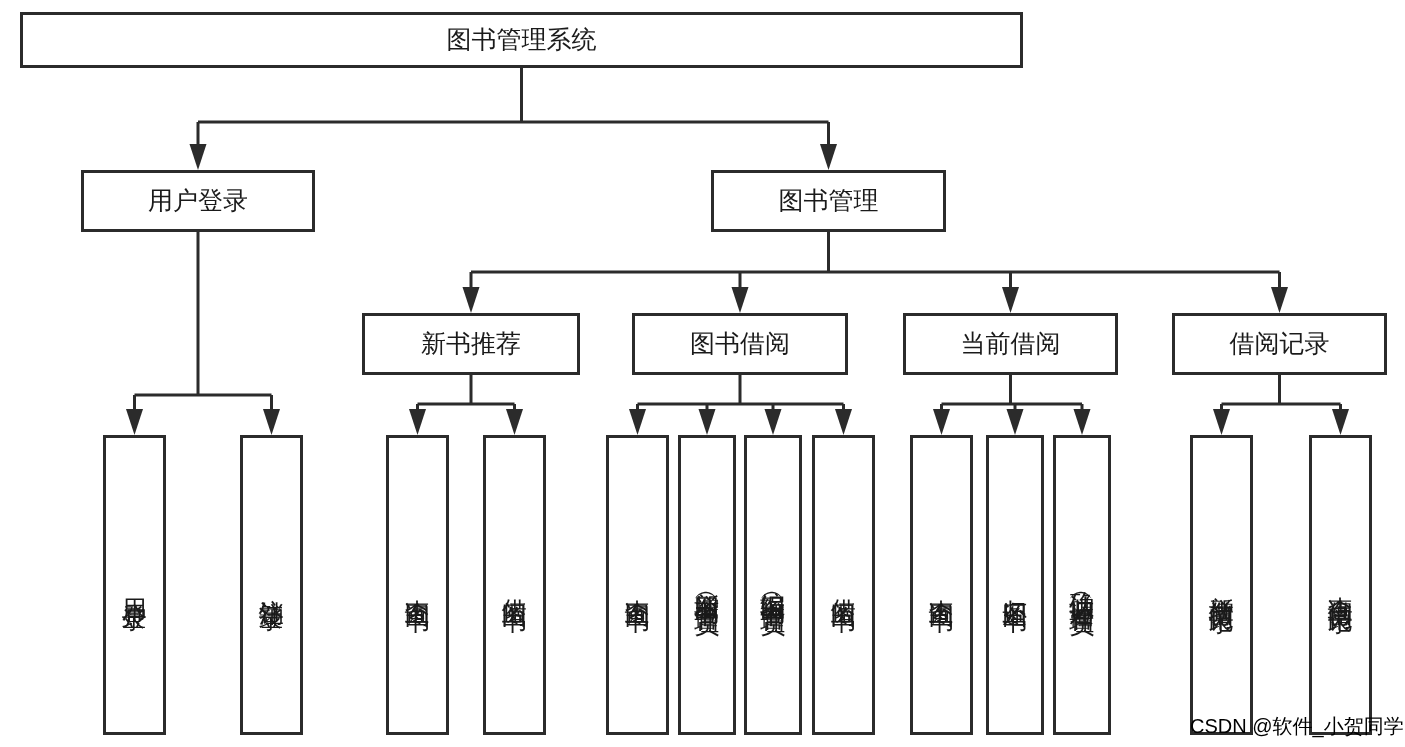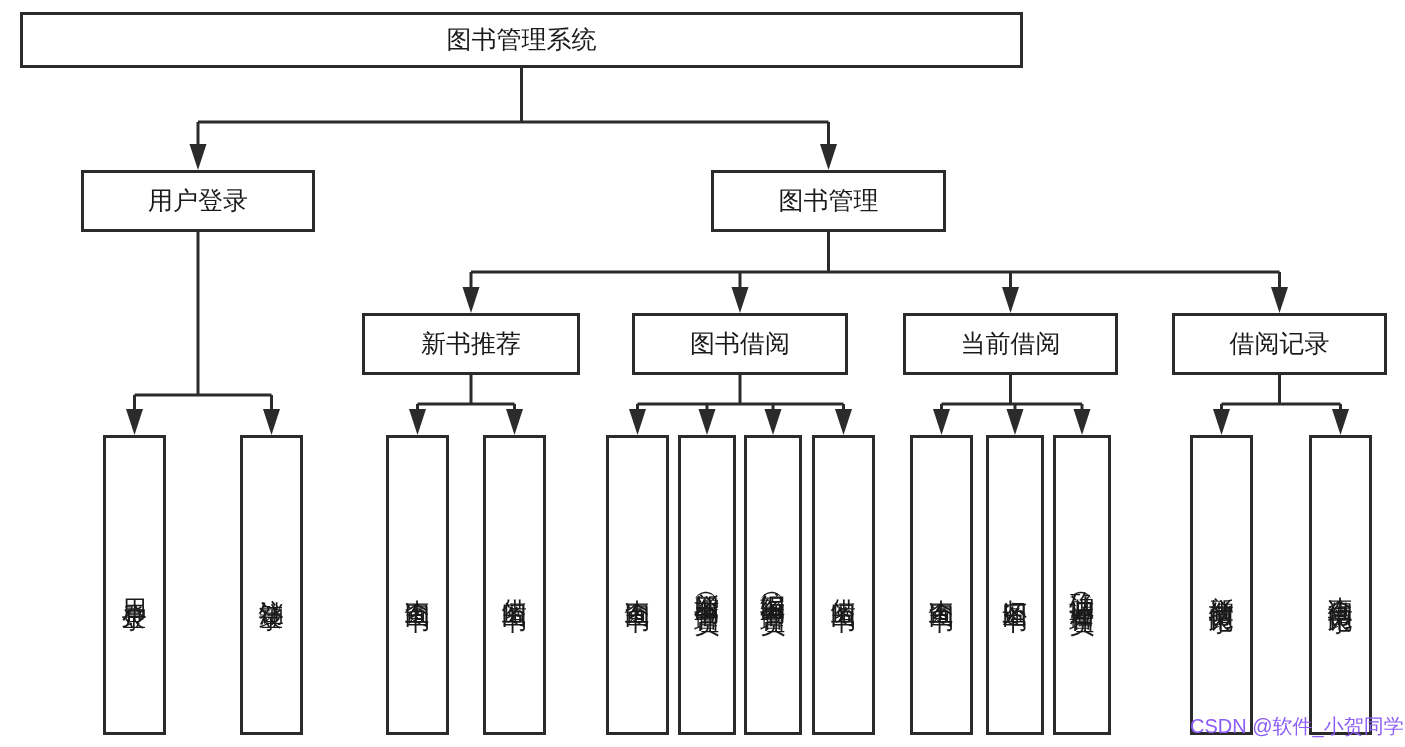--- a/index.html
+++ b/index.html
@@ -211,14 +211,14 @@
         <div class="node-label-v" style="position: static;">确认归还（管理员）</div>
       </div>
       <div class="leaf-wrap" style="left: 1190px; top: 435px; width: 63px; height: 300px;">
         <div class="node-label-v" style="position: static;">新增借阅记录</div>
       </div>
       <div class="leaf-wrap" style="left: 1309px; top: 435px; width: 63px; height: 300px;">
         <div class="node-label-v" style="position: static;">查询借阅记录</div>
       </div>
     </div>
 
-  <div class="watermark" style="left: 1190px; top: 713px; color: #8b5cf6;">CSDN @软件_小贺同学</div>
+  <div class="watermark" style="left: 1190px; top: 713px; color: #000000;">CSDN @软件_小贺同学</div>
 </div>
 
 </body></html>

